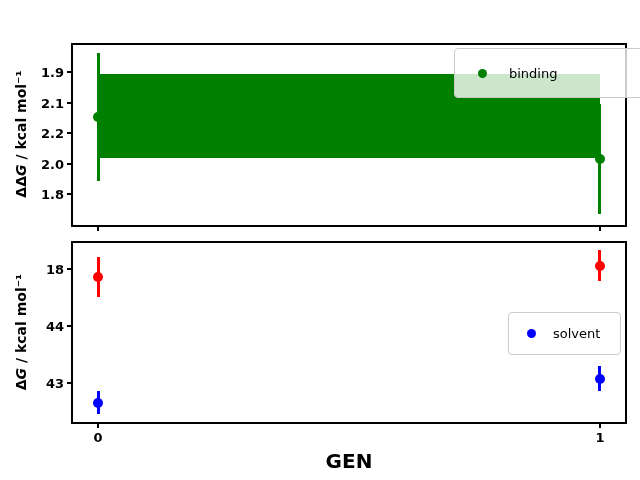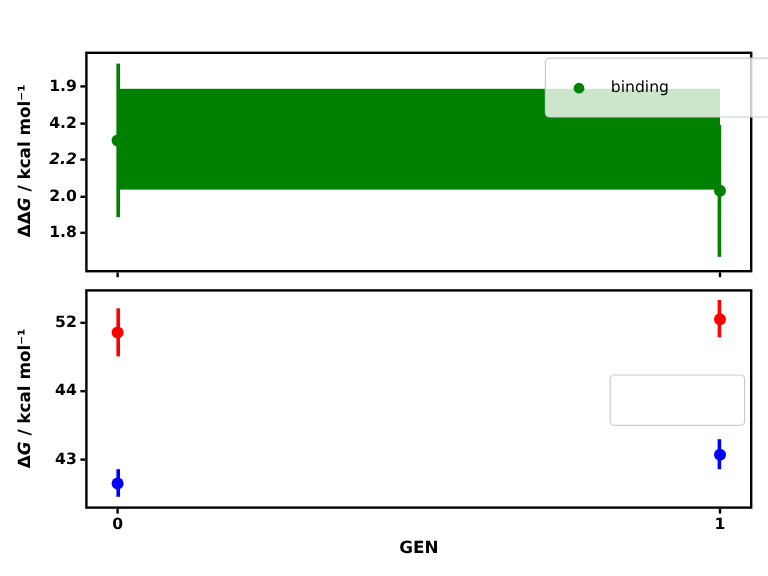--- a/index.html
+++ b/index.html
@@ -19,21 +19,21 @@
               font-size:13px;font-weight:bold;white-space:nowrap;}
   .xtick{top:calc(100% + 2px);width:2px;height:4px;background:#000;}
   .xticklabel{top:calc(100% + 8px);transform:translateX(-50%);
               font-size:13px;font-weight:bold;}
   .ylabel{position:absolute;transform:translate(-50%,-50%) rotate(-90deg);
           white-space:nowrap;font-size:14px;font-weight:bold;}
   #ylabel-top{left:21px;top:134px;}
   #ylabel-bottom{left:21px;top:332px;}
   .math{font-style:italic;}
   .xlabel{position:absolute;left:349px;top:449px;transform:translateX(-50%);
-          font-size:14px;font-weight:bold;}
+          font-size:20px;font-weight:bold;}
   .legend{position:absolute;background:rgba(255,255,255,0.8);border:1px solid #cccccc;
           border-radius:4px;display:flex;flex-direction:column;justify-content:space-evenly;
           box-sizing:border-box;z-index:5;}
   #legend-top{left:454px;top:48px;width:215px;height:50px;}
   #legend-bottom{left:508px;top:312px;width:113px;height:43px;}
   .legend-row{display:flex;align-items:center;padding-left:10px;}
   .legend-handle{width:34px;display:flex;align-items:center;justify-content:center;}
   #legend-bottom .legend-handle{width:24px;}
   .legend-dot{width:9px;height:9px;border-radius:50%;background:var(--c);}
   .legend-dotline{width:100%;height:0;border-top:2px dotted var(--c);}
@@ -50,43 +50,43 @@
       <div class="centerline" style="left: 25.0909px; width: 501.818px; top: 69.9322px; border-top: 2px dotted rgb(0, 128, 0);"></div>
       <div class="ebar" style="left: 23.5909px; top: 7.62712px; height: 128.136px; background: rgb(0, 128, 0);"></div>
       <div class="dot" style="left: 20.0909px; top: 66.6949px; background: rgb(0, 128, 0);"></div>
       <div class="ebar" style="left: 525.409px; top: 59.4915px; height: 109.831px; background: rgb(0, 128, 0);"></div>
       <div class="dot" style="left: 521.909px; top: 109.407px; background: rgb(0, 128, 0);"></div>
       <div class="ytick" style="top: 148.492px;"></div>
       <div class="yticklabel" style="top: 149.492px;">1.8</div>
       <div class="ytick" style="top: 117.983px;"></div>
       <div class="yticklabel" style="top: 118.983px;">2.0</div>
       <div class="ytick" style="top: 87.4746px;"></div>
-      <div class="yticklabel" style="top: 88.4746px; font-style: italic;">2.2</div>
+      <div class="yticklabel" style="top: 88.4746px;">2.2</div>
       <div class="ytick" style="top: 56.9661px;"></div>
-      <div class="yticklabel" style="top: 57.9661px;">4.2</div>
+      <div class="yticklabel" style="top: 57.9661px;">2.1</div>
       <div class="ytick" style="top: 26.4576px;"></div>
       <div class="yticklabel" style="top: 27.4576px;">1.9</div>
       <div class="xtick" style="left: 24.0909px;"></div>
       <div class="xtick" style="left: 525.909px;"></div>
     </div>
   <div class="axes" id="axes-bottom">
       <div class="ebar" style="left: 23.5909px; top: 148.217px; height: 22.8025px; background: rgb(0, 0, 255);"></div>
       <div class="dot" style="left: 20.0909px; top: 154.618px; background: rgb(0, 0, 255);"></div>
       <div class="ebar" style="left: 525.409px; top: 123.134px; height: 25.0828px; background: rgb(0, 0, 255);"></div>
       <div class="dot" style="left: 521.909px; top: 130.675px; background: rgb(0, 0, 255);"></div>
       <div class="ebar" style="left: 23.5909px; top: 14.2516px; height: 39.9045px; background: rgb(255, 0, 0);"></div>
       <div class="dot" style="left: 20.0909px; top: 29.2038px; background: rgb(255, 0, 0);"></div>
       <div class="ebar" style="left: 525.409px; top: 7.41083px; height: 30.7834px; background: rgb(255, 0, 0);"></div>
       <div class="dot" style="left: 521.909px; top: 17.8025px; background: rgb(255, 0, 0);"></div>
       <div class="ytick" style="top: 139.236px;"></div>
       <div class="yticklabel" style="top: 140.236px;">43</div>
       <div class="ytick" style="top: 82.2293px;"></div>
       <div class="yticklabel" style="top: 83.2293px;">44</div>
       <div class="ytick" style="top: 25.2229px;"></div>
-      <div class="yticklabel" style="top: 26.2229px;">52</div>
+      <div class="yticklabel" style="top: 26.2229px;">18</div>
       <div class="xtick" style="left: 24.0909px;"></div>
       <div class="xticklabel" style="left: 25.0909px;">0</div>
       <div class="xtick" style="left: 525.909px;"></div>
       <div class="xticklabel" style="left: 526.909px;">1</div>
     </div>
 
   <div class="ylabel" id="ylabel-top"><span>ΔΔ</span><span class="math">G</span><span> / kcal mol⁻¹</span></div>
 
   <div class="ylabel" id="ylabel-bottom"><span>Δ</span><span class="math">G</span><span> / kcal mol⁻¹</span></div>
 
@@ -95,15 +95,21 @@
   <div class="legend" id="legend-top">
     <div class="legend-row">
       <span class="legend-handle">
           <span class="legend-dot" style="--c: #008000;"></span>
         </span>
       <span class="legend-label">binding</span>
     </div>
   </div>
 
   <div class="legend" id="legend-bottom">
+    <div class="legend-row">
+      <span class="legend-handle">
+          <span class="legend-dot" style="--c: #0000ff;"></span>
+        </span>
+      <span class="legend-label">solvent</span>
+    </div>
   </div>
 
 </div>
 
 </body></html>

